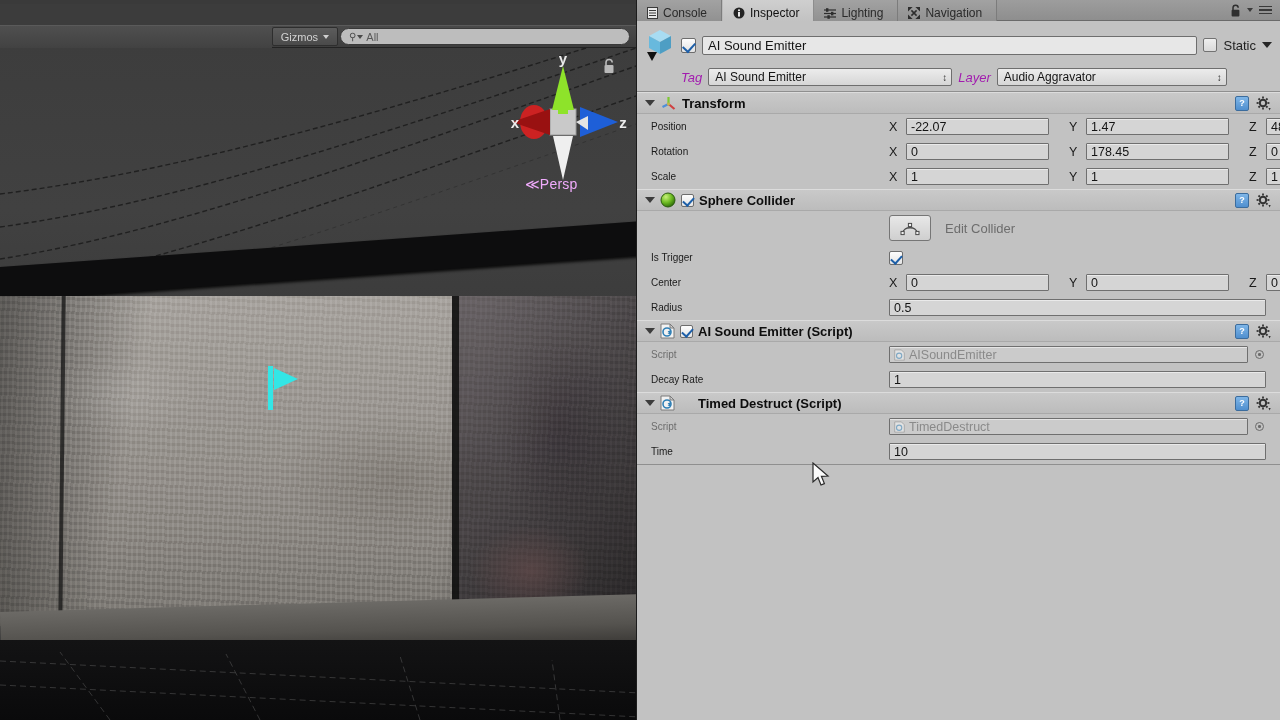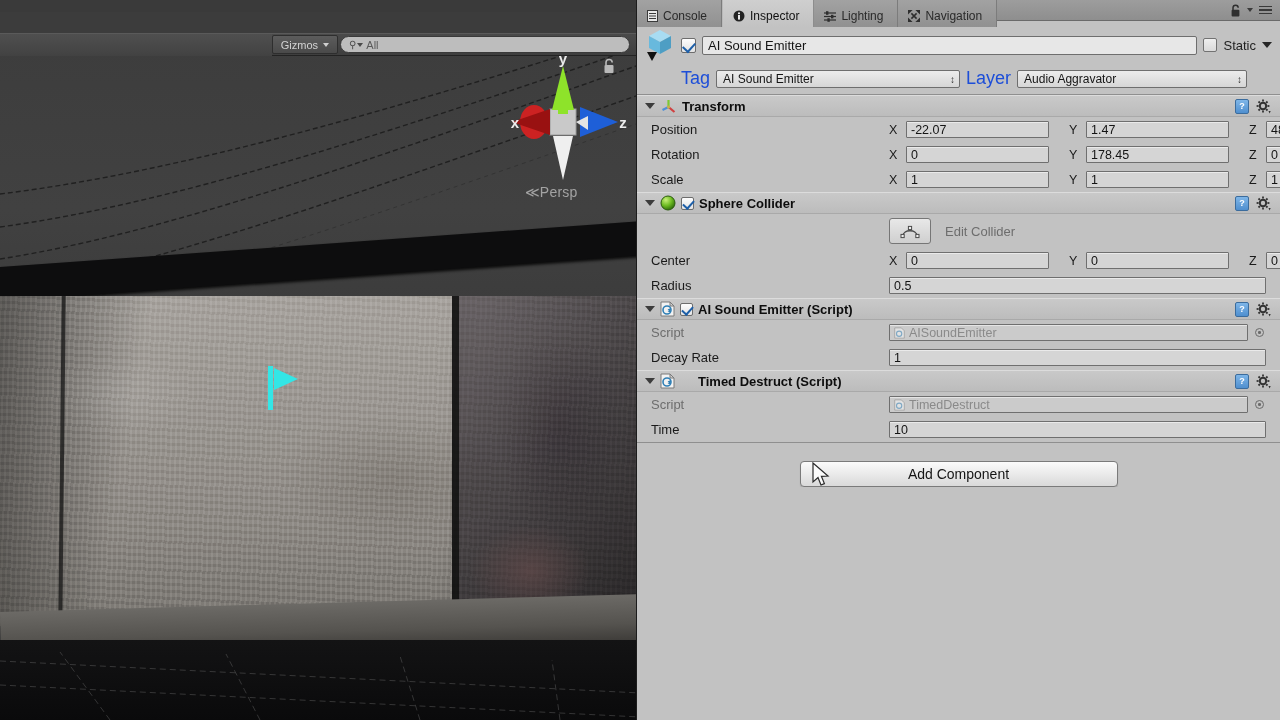--- a/index.html
+++ b/index.html
@@ -16,21 +16,21 @@
   
   #scene-view {
     position: relative;
     width: 636px; height: 720px;
     background: #3a3a3a;
     overflow: hidden;
     flex: 0 0 636px;
   }
   
   .scene-toolbar {
-    position: absolute; top: 12px; left: 0; width: 636px; height: 44px;
+    position: absolute; top: 4px; left: 0; width: 636px; height: 44px;
     background: #3c3c3c;
     border-bottom: 1px solid #232323;
     display: flex; align-items: flex-end;
     z-index: 30;
   }
   .scene-toolbar-inner {
     display: flex; align-items: center;
     width: 100%; height: 22px;
     background: linear-gradient(#4a4a4a, #3e3e3e);
     border-top: 1px solid #5a5a5a;
@@ -109,22 +109,22 @@
     background: linear-gradient(180deg, #131314 0%, #0a0a0b 100%);
   }
   .floor-grid { position:absolute; left:0; top:640px; width:636px; height:80px; }
 
   
   .flag-gizmo { position: absolute; left: 268px; top: 366px; width: 34px; height: 44px; }
 
   
   .axis-gizmo { position: absolute; left: 498px; top: 52px; width: 130px; height: 145px; z-index: 25; }
   .persp-label {
-    position:absolute; left: 525px; top: 184px; z-index: 26;
-    color: #a3a3a3; font-size: 14px; letter-spacing:.2px;
+    position:absolute; left: 525px; top: 176px; z-index: 26;
+    color: #f0abfc; font-size: 14px; letter-spacing:.2px;
   }
   .lock-scene { position:absolute; left: 602px; top: 58px; z-index: 26; }
 
   
   #inspector {
     width: 644px; height: 720px; flex: 0 0 644px;
     background: #c2c2c2;
     border-left: 1px solid #1c1c1c;
     display: flex; flex-direction: column;
     color: #1a1a1a;
@@ -132,21 +132,21 @@
   }
   
   .tabbar {
     height: 21px; display: flex; align-items: stretch;
     background: linear-gradient(#9d9d9d,#8e8e8e);
     border-bottom: 1px solid #6a6a6a;
     position: relative;
   }
   .tab {
     display: flex; align-items: center; gap: 5px;
-    padding: 4px 14px 0 10px; height: 27px;
+    padding: 4px 14px 0 10px; height: 21px;
     font-size: 12px; color: #2a2a2a;
     background: linear-gradient(#a2a2a2,#919191);
     border-right: 1px solid #7c7c7c;
     white-space: nowrap;
   }
   .tab.active {
     background: linear-gradient(#cfcfcf,#c2c2c2);
     color: #101010;
     border-right: 1px solid #8d8d8d;
     border-left: 1px solid #b9b9b9;
@@ -182,21 +182,21 @@
   }
   .static-box {
     width: 14px; height: 14px; flex:0 0 14px;
     background: linear-gradient(#efefef,#dadada);
     border: 1px solid #727272; border-radius: 2px;
   }
   .static-label { font-size: 13px; color: #1f1f1f; }
   .tri-down.dark { border-top-color: #262626; border-left-width:5px; border-right-width:5px; border-top-width:6px;}
 
   .obj-row2 { display: flex; align-items: center; gap: 6px; margin-top: 6px; padding-left: 36px; }
-  .small-label { font-size: 18px; color: #1d4ed8; white-space: nowrap; }
+  .small-label { font-size: 13px; color: #a21caf; white-space: nowrap; font-style: italic; }
   .popup {
     height: 18px; padding: 0 18px 0 6px;
     background: linear-gradient(#ececec,#d6d6d6);
     border: 1px solid #6e6e6e; border-radius: 2px;
     display: flex; align-items: center; font-size: 12px; color: #141414;
     position: relative; white-space: nowrap; overflow: hidden;
   }
   .popup::after {
     content: "\2195";
     position: absolute; right: 4px; top: 50%; transform: translateY(-50%);
@@ -245,21 +245,21 @@
     transform: rotate(42deg);
   }
 
   
   .prop-row {
     display: flex; align-items: center;
     height: 25px; padding: 0 14px 0 14px;
   }
   .prop-label {
     width: 238px; flex: 0 0 238px;
-    font-size: 13px; color: #1a1a1a;
+    font-size: 10px; color: #1a1a1a;
   }
   .prop-label.dim { color: #6d6d6d; }
   .field {
     height: 17px; padding: 0 4px;
     background: #d5d5d5;
     border: 1px solid #6f6f6f;
     display: flex; align-items: center;
     font-size: 12.5px; color: #141414;
     border-radius: 1px;
     box-shadow: inset 0 1px 0 rgba(255,255,255,.5);
@@ -634,20 +634,24 @@
             <path d="M3,13 C3,6 17,6 17,13" fill="none" stroke="#4a4a4a" stroke-width="1.3"></path>
             <rect x="1" y="11.4" width="3.2" height="3.2" fill="#f0f0f0" stroke="#4a4a4a"></rect>
             <rect x="15.8" y="11.4" width="3.2" height="3.2" fill="#f0f0f0" stroke="#4a4a4a"></rect>
             <rect x="8.4" y="3.4" width="3.2" height="3.2" fill="#f0f0f0" stroke="#4a4a4a"></rect>
           </svg>
         </span>
         <span class="edit-collider-label">Edit Collider</span>
       </div>
 
       <div class="prop-row">
+        <span class="prop-label">Is Trigger</span>
+        <span class="mini-check on"></span>
+      </div>
+      <div class="prop-row">
         <span class="prop-label">Center</span>
         <span class="vec">
           <span class="ax">X</span>
           <span class="field">
               <span>0</span>
             </span>
           <span class="ax">Y</span>
           <span class="field">
               <span>0</span>
             </span>
@@ -764,25 +768,20 @@
       </div>
       <div class="prop-row">
         <span class="prop-label">Time</span>
         <span class="field wide">
             <span>10</span>
           </span>
       </div>
     </div>
     <div class="hr"></div>
 
-    <div class="add-comp-wrap">
-      <div class="add-comp">
-        <span>Add Component</span>
-      </div>
-    </div>
     <div class="inspector-bg-fill"></div>
   </div>
 
   <svg class="cursor" width="20" height="28" viewBox="0 0 20 28">
     <polygon points="1,1 1,20 6,15.5 9,23 12.4,21.6 9.4,14.3 16,14" fill="#fbfbfb" stroke="#2a2a2a" stroke-width="1.2"></polygon>
   </svg>
 
 </div>
 
 </body></html>

